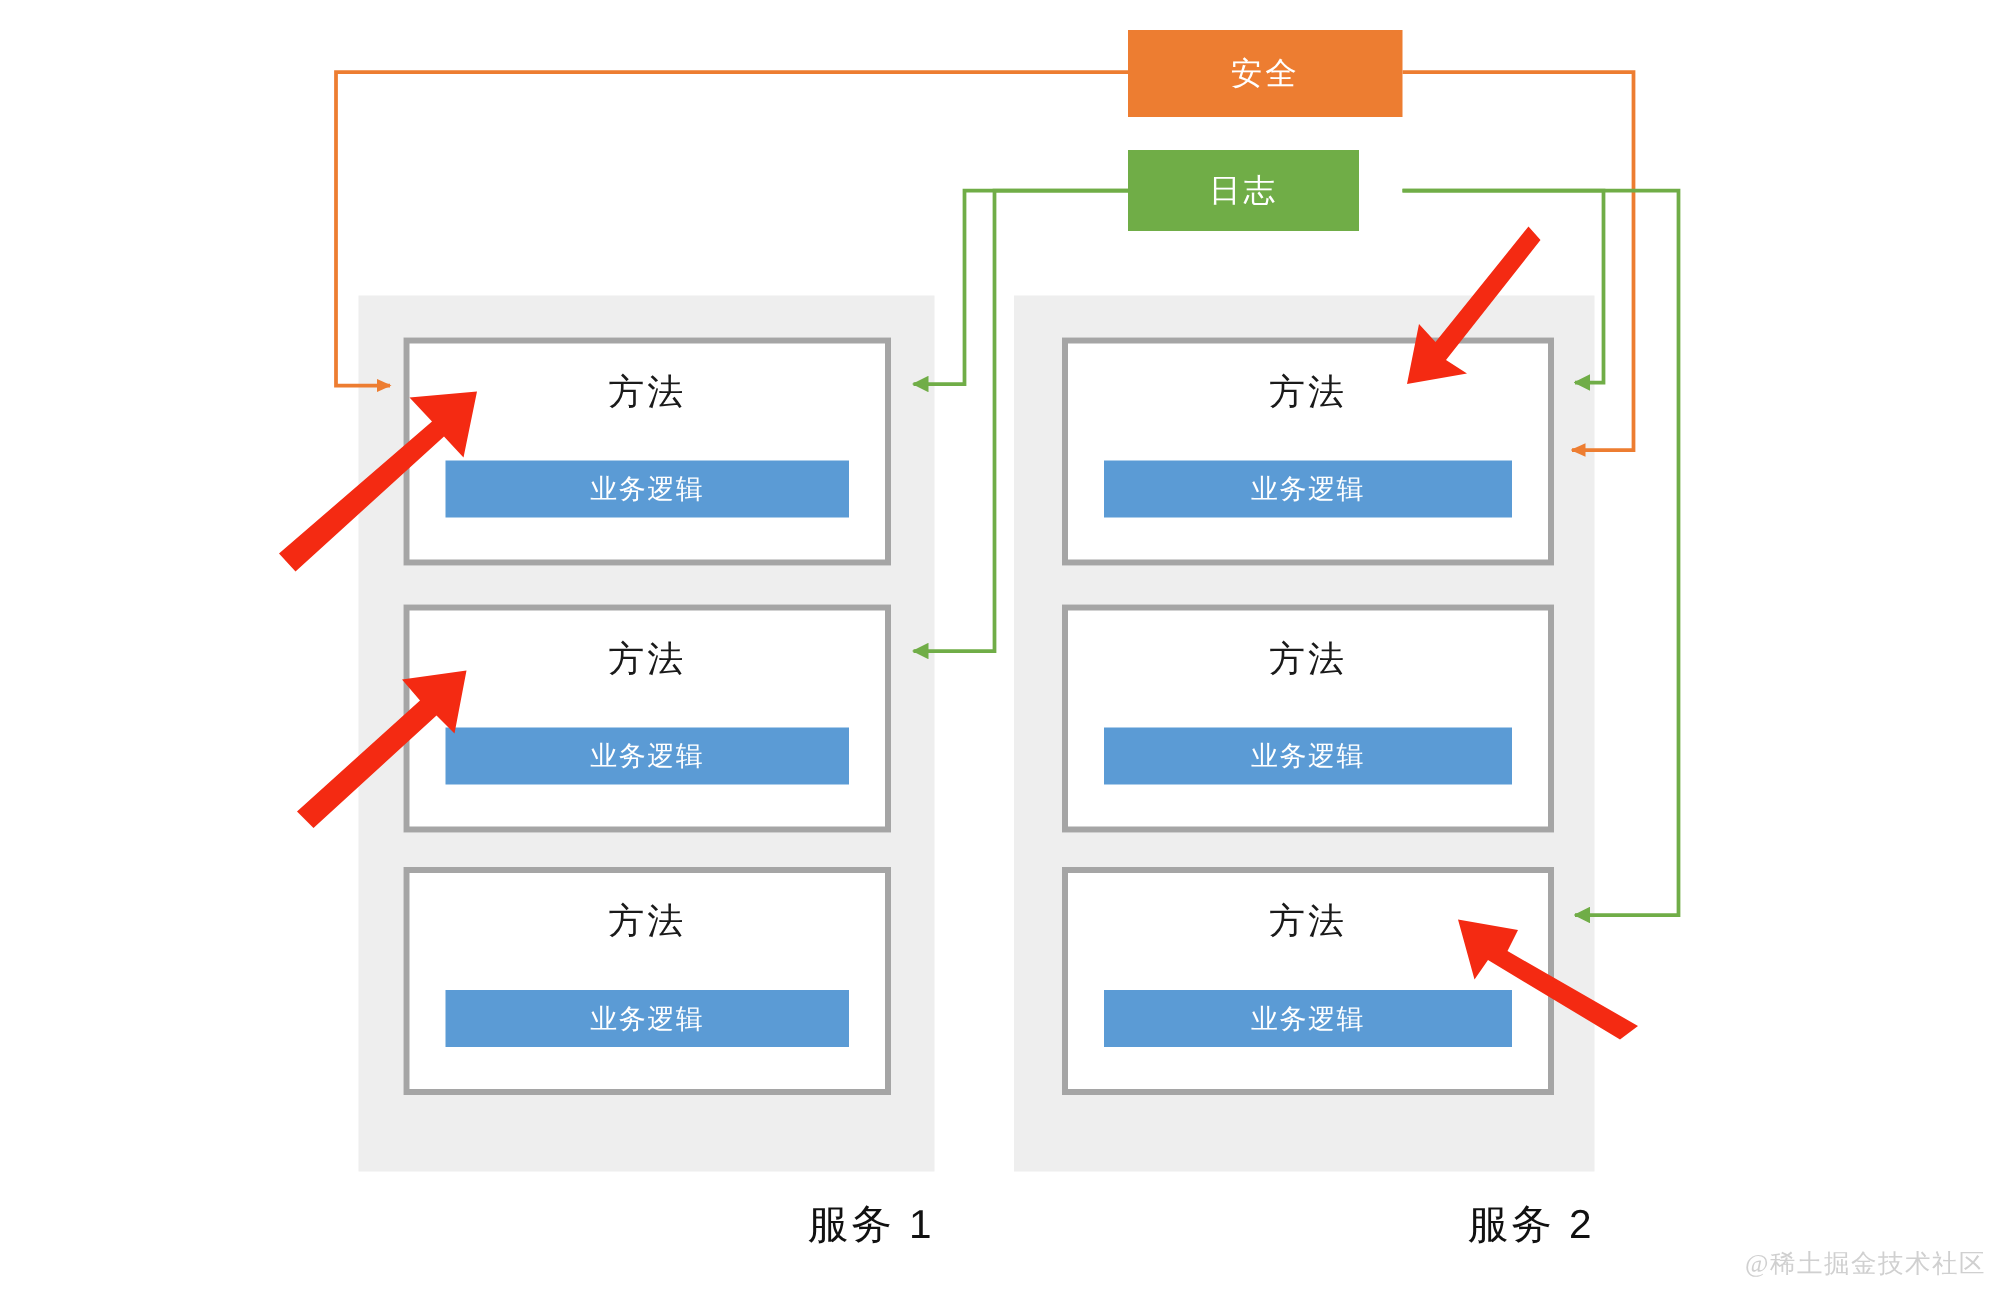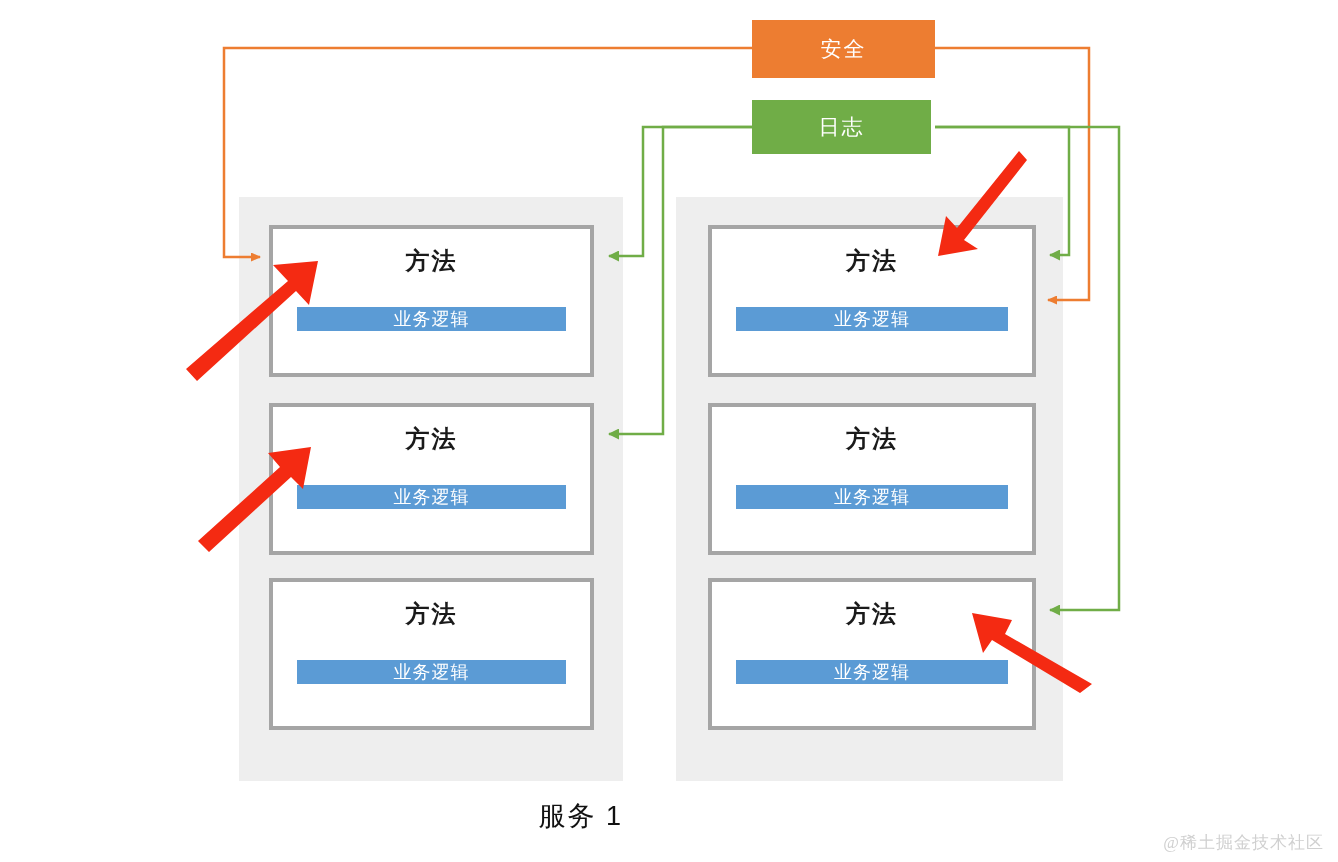--- a/index.html
+++ b/index.html
@@ -26,21 +26,21 @@
     color: #ffffff;
     font-size: 21px;
     letter-spacing: 2px;
     box-sizing: border-box;
   }
   #security-box {
     left: 752px; top: 20px; width: 183px; height: 58px;
     background: #ED7D31;
   }
   #log-box {
-    left: 752px; top: 100px; width: 179px; height: 54px;
+    left: 752px; top: 100px; width: 154px; height: 54px;
     background: #70AD47;
   }
   
   .service-container {
     position: absolute;
     background: #EEEEEE;
     box-sizing: border-box;
   }
   #service-1-container { left: 239px; top: 197px; width: 384px; height: 584px; }
   #service-2-container { left: 676px; top: 197px; width: 387px; height: 584px; }
@@ -53,27 +53,26 @@
     box-sizing: border-box;
   }
   .method-title {
     position: absolute;
     left: 0; right: 0;
     top: 16px;
     text-align: center;
     font-size: 24px;
     color: #1a1a1a;
     letter-spacing: 2px;
-    font-weight: bold;
   }
   .logic-box {
     position: absolute;
     left: 24px; right: 24px;
     top: 78px;
-    height: 24px;
+    height: 38px;
     background: #5B9BD5;
     display: flex;
     align-items: center;
     justify-content: center;
     color: #ffffff;
     font-size: 18px;
     letter-spacing: 1px;
     box-sizing: border-box;
   }
   
@@ -181,16 +180,17 @@
     </g>
     <g fill="#F42A12">
       <path d="M1027,160 L964,240 L978,249 L938,256 L946,216 L957,228 L1019,151 z"></path>
     </g>
     <g fill="#F42A12">
       <path d="M1092,684 L1005,634 L1012,620 L972,613 L983,653 L992,640 L1080,693 z"></path>
     </g>
   </svg>
 
   <div class="service-label" id="service-1-label">服务 1</div>
+  <div class="service-label" id="service-2-label">服务 2</div>
 
   <div id="watermark">@稀土掘金技术社区</div>
 
 </div>
 
 </body></html>

